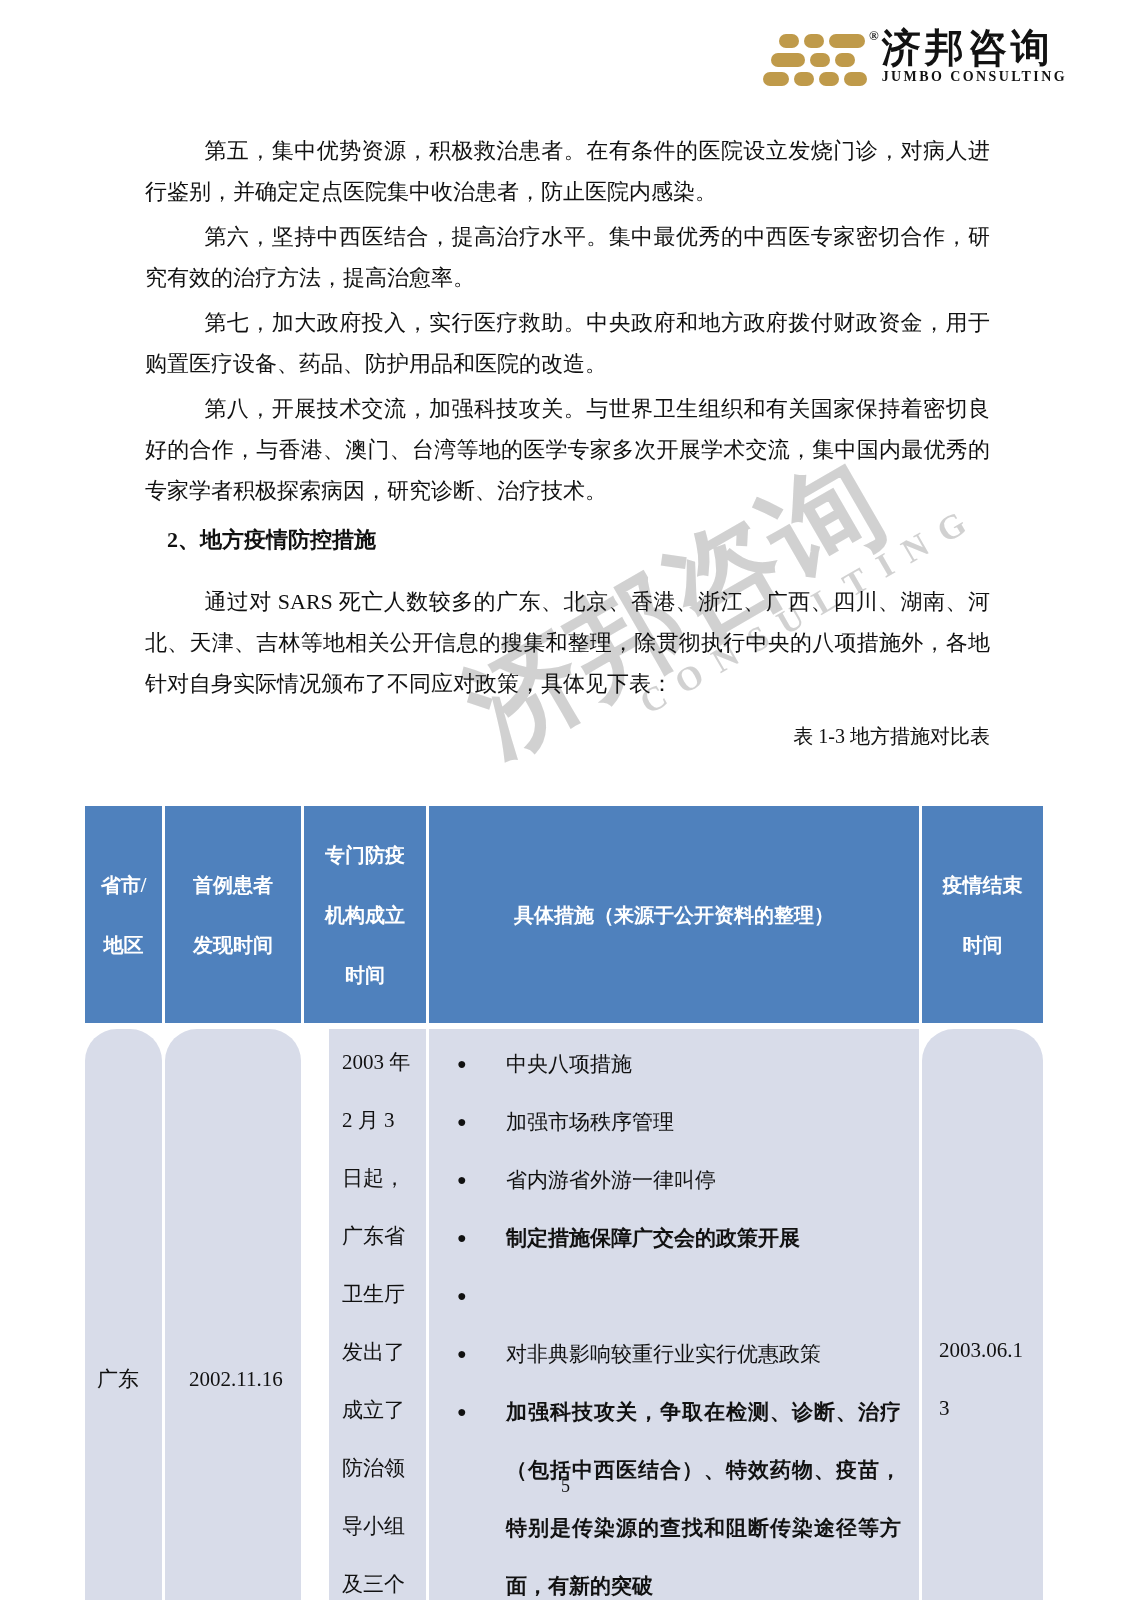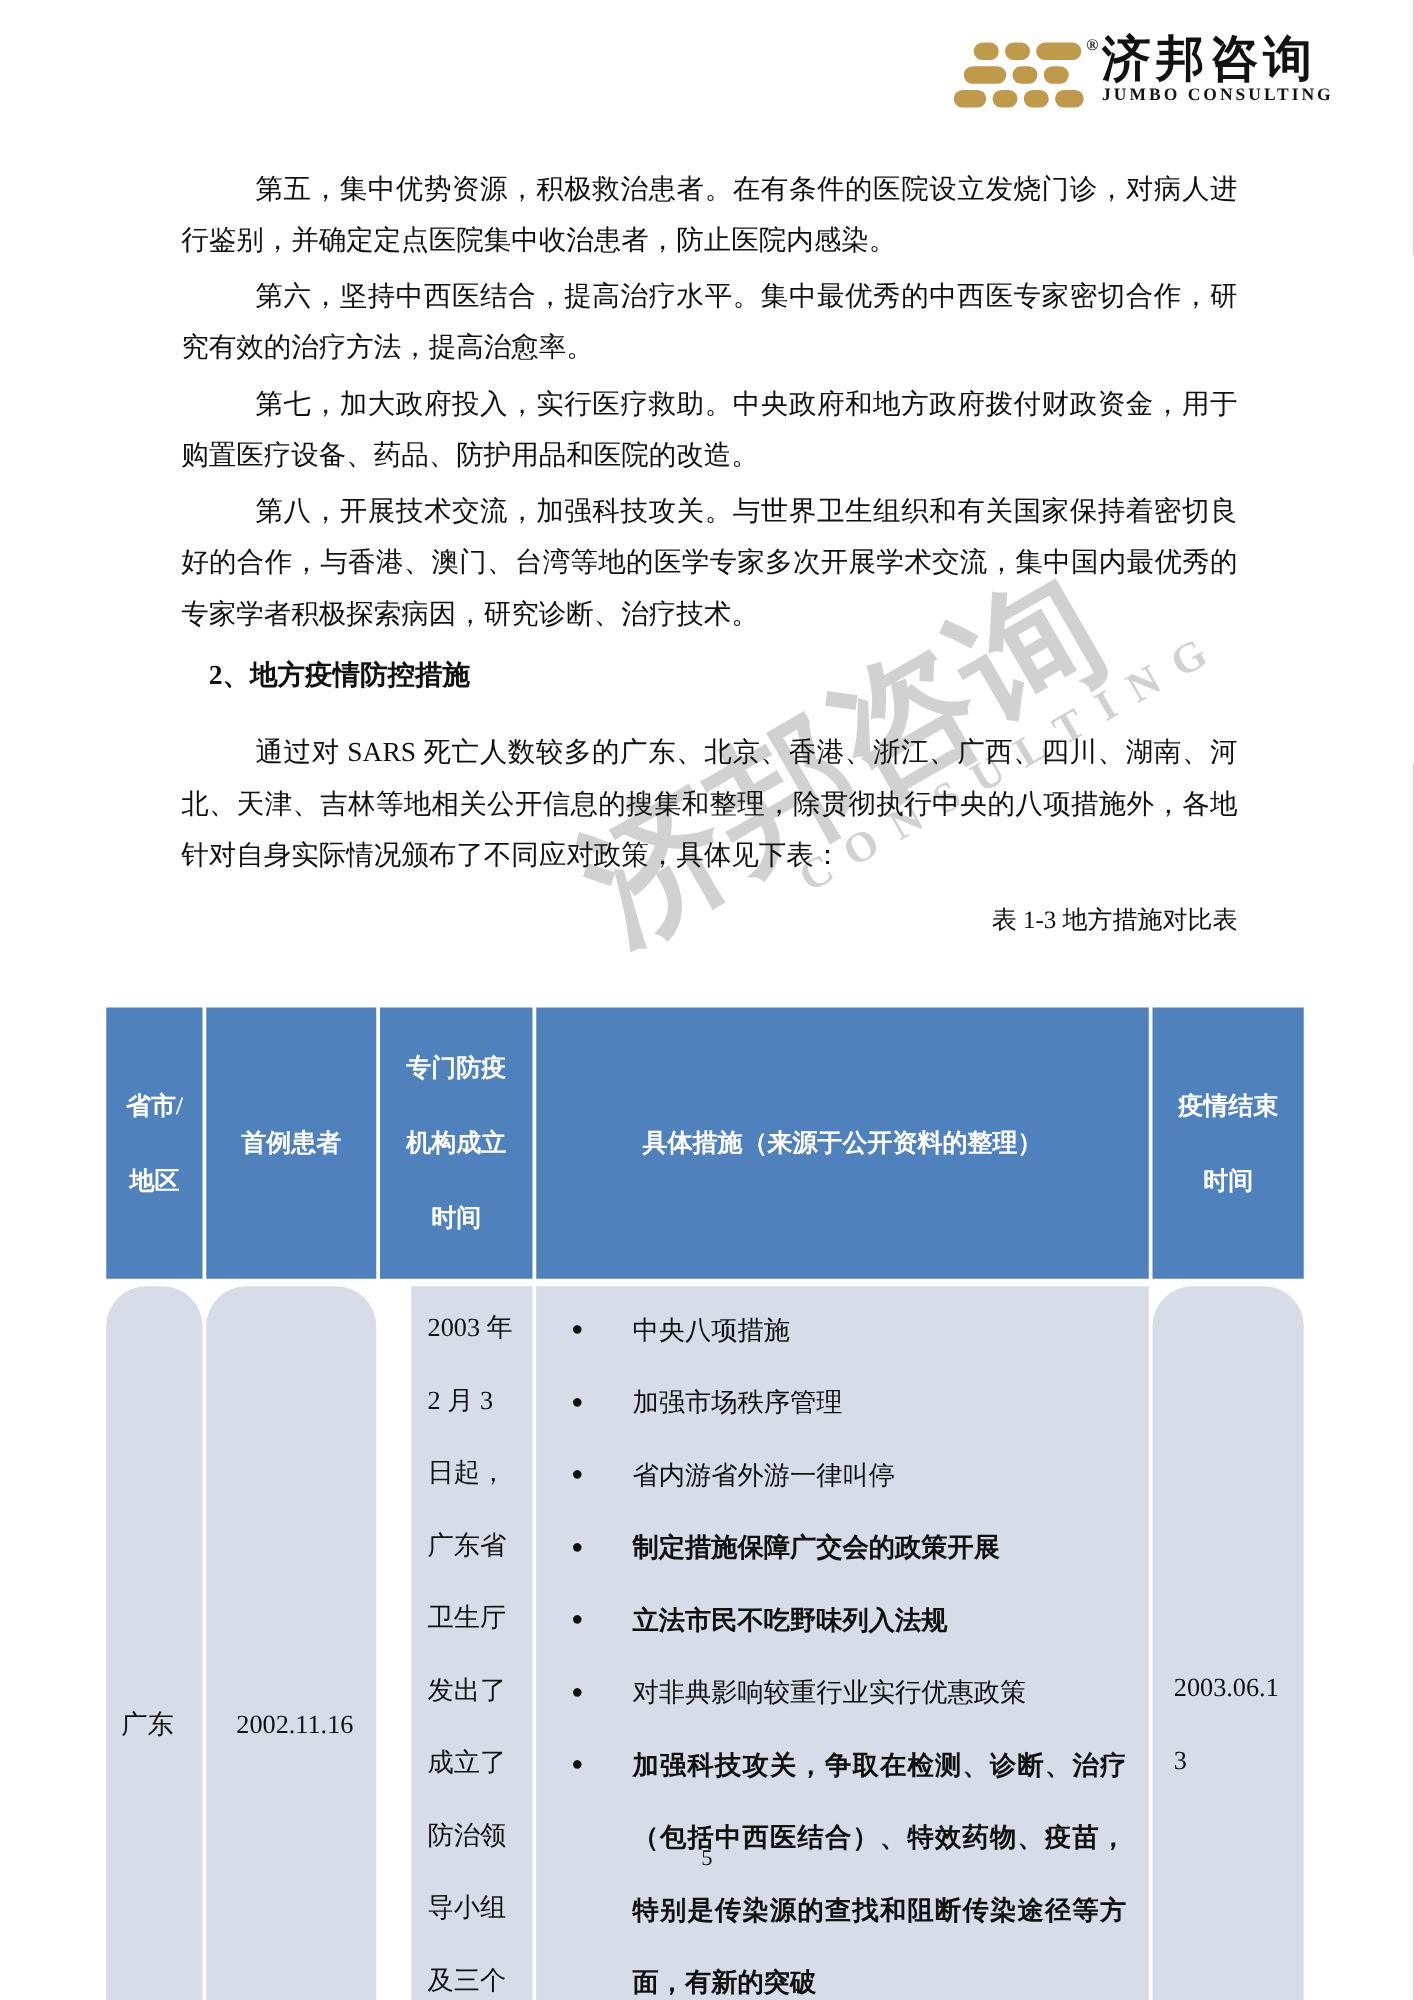--- a/index.html
+++ b/index.html
@@ -102,20 +102,21 @@
 
     <div class="caption">表 1-3  地方措施对比表</div>
 
     <div class="tbl">
       <div class="th">
           <div>省市/</div>
           <div>地区</div>
         </div>
       <div class="th">
           <div>首例患者</div>
+          <div>发现时间</div>
         </div>
       <div class="th">
           <div>专门防疫</div>
           <div>机构成立</div>
           <div>时间</div>
         </div>
       <div class="th">
           <div>具体措施（来源于公开资料的整理）</div>
         </div>
       <div class="th">
@@ -138,21 +139,20 @@
           <div class="measure">
             <span class="bullet">●</span>
             <span class="mtext">省内游省外游一律叫停</span>
           </div>
           <div class="measure bold">
             <span class="bullet">●</span>
             <span class="mtext">制定措施保障广交会的政策开展</span>
           </div>
           <div class="measure bold">
             <span class="bullet">●</span>
-            <span class="mtext">立法市民不吃野味列入法规</span>
           </div>
           <div class="measure">
             <span class="bullet">●</span>
             <span class="mtext">对非典影响较重行业实行优惠政策</span>
           </div>
           <div class="measure bold">
             <span class="bullet">●</span>
             <span class="mtext">加强科技攻关，争取在检测、诊断、治疗（包括中西医结合）、特效药物、疫苗，特别是传染源的查找和阻断传染途径等方面，有新的突破</span>
           </div>
         </div>

